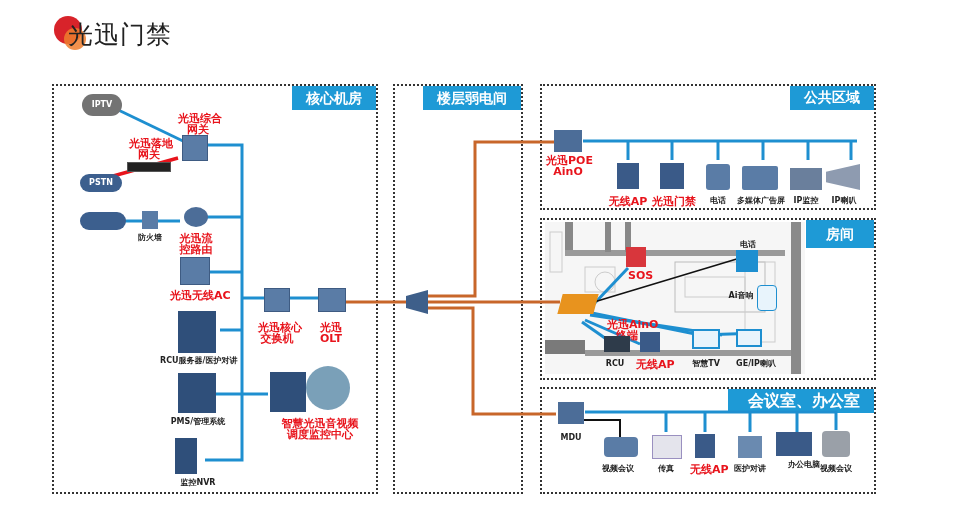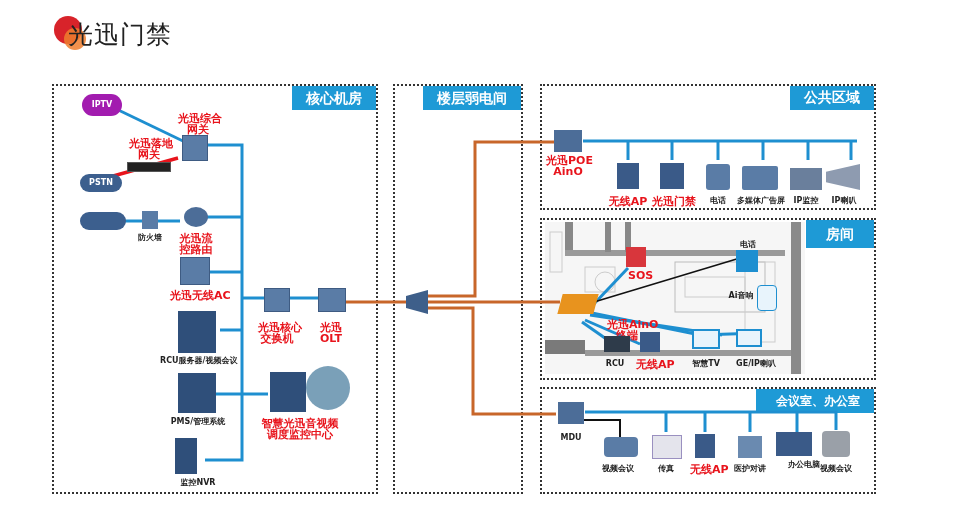--- a/index.html
+++ b/index.html
@@ -50,21 +50,21 @@
     <rect x="200" y="40" width="30" height="80" fill="none" stroke="#ccc"></rect>
     <circle cx="60" cy="60" r="10" fill="none" stroke="#ccc"></circle>
     <rect x="40" y="45" width="30" height="25" fill="none" stroke="#ccc"></rect>
     <rect x="5" y="10" width="12" height="40" fill="none" stroke="#ccc"></rect>
   </svg>
 </div>
 <div class="zone" style="left:540px;top:218px;width:336px;height:162px;">
   <div class="zone-tag" style="padding:2px 20px;height:24px;line-height:24px;">房间</div>
 </div>
 <div class="zone" style="left:540px;top:387px;width:336px;height:107px;">
-  <div class="zone-tag" style="font-size:12px;padding-left:20px;">会议室、办公室</div>
+  <div class="zone-tag" style="font-size:16px;padding-left:20px;">会议室、办公室</div>
 </div>
 
 <svg class="wires" width="960" height="526">
 
   <g stroke="#1e8fd0" stroke-width="3" fill="none">
     <path d="M110 106 L185 142"></path>
     <path d="M205 145 L242 145 L242 460 L205 460"></path>
     <path d="M116 221 L180 221"></path>
     <path d="M207 217 L242 217"></path>
     <path d="M210 272 L242 272"></path>
@@ -89,52 +89,52 @@
   <path d="M583 420 L620 420 L620 440" stroke="#111" stroke-width="2" fill="none"></path>
 
   <g stroke="#c8662a" stroke-width="3" fill="none">
     <path d="M344 302 L408 302"></path>
     <path d="M428 296 L475 296 L475 142 L555 142"></path>
     <path d="M428 302 L560 302"></path>
     <path d="M428 308 L473 308 L473 414 L556 414"></path>
   </g>
 </svg>
 
-<div class="dev" style="left:82px;top:94px;width:40px;height:22px;border-radius:12px;background:#a21caf;">
+<div class="dev" style="left:82px;top:94px;width:40px;height:22px;border-radius:12px;background:#737373;">
   <div class="lbl" style="left:0;width:40px;top:6px;color:#fff;">IPTV</div>
 </div>
 <div class="dev" style="left:80px;top:174px;width:42px;height:18px;border-radius:10px;background:#3c5f8e;">
   <div class="lbl" style="left:0;width:42px;top:4px;color:#fff;">PSTN</div>
 </div>
 <div class="dev" style="left:80px;top:212px;width:46px;height:18px;border-radius:10px;background:#3c5f8e;">
   <div class="lbl" style="left:0;width:46px;top:20px;color:#fff;">Internet</div>
 </div>
 <div class="dev" style="left:182px;top:135px;width:24px;height:24px;background:#5a7ca6;border:1px solid #3e5b82;"></div>
 <div class="lbl red" style="left:178px;top:113px;width:40px;">光迅综合<br>网关</div>
 <div class="dev" style="left:127px;top:162px;width:42px;height:8px;background:#222;border:1px solid #555;"></div>
 <div class="lbl red" style="left:129px;top:138px;width:40px;">光迅落地<br>网关</div>
 <div class="dev" style="left:142px;top:211px;width:16px;height:18px;background:#5a7ca6;"></div>
 <div class="lbl" style="left:136px;top:233px;width:28px;">防火墙</div>
 <div class="dev" style="left:184px;top:207px;width:24px;height:20px;border-radius:50%;background:#4c6d98;"></div>
 <div class="lbl red" style="left:178px;top:233px;width:36px;">光迅流<br>控路由</div>
 <div class="dev" style="left:180px;top:257px;width:28px;height:26px;background:#5a7ca6;border:1px solid #3e5b82;"></div>
 <div class="lbl red" style="left:170px;top:290px;width:56px;">光迅无线AC</div>
 <div class="dev" style="left:178px;top:311px;width:38px;height:42px;background:#2f4f7a;"></div>
-<div class="lbl" style="left:160px;top:356px;width:74px;">RCU服务器/视频会议</div>
+<div class="lbl" style="left:160px;top:356px;width:74px;">RCU服务器/医护对讲</div>
 <div class="dev" style="left:178px;top:373px;width:38px;height:40px;background:#2f4f7a;"></div>
 <div class="lbl" style="left:164px;top:417px;width:68px;">PMS/管理系统</div>
 <div class="dev" style="left:175px;top:438px;width:22px;height:36px;background:#2f4f7a;"></div>
 <div class="lbl" style="left:168px;top:478px;width:40px;margin-left:10px;">监控NVR</div>
 <div class="dev" style="left:264px;top:288px;width:24px;height:22px;background:#5a7ca6;border:1px solid #3e5b82;"></div>
 <div class="lbl red" style="left:258px;top:322px;width:38px;">光迅核心<br>交换机</div>
 <div class="dev" style="left:318px;top:288px;width:26px;height:22px;background:#5a7ca6;border:1px solid #3e5b82;"></div>
 <div class="lbl red" style="left:316px;top:322px;width:30px;">光迅<br>OLT</div>
 <div class="dev" style="left:270px;top:372px;width:36px;height:40px;background:#2f4f7a;"></div>
 <div class="dev" style="left:306px;top:366px;width:44px;height:44px;border-radius:50%;background:#7aa0b8;"></div>
-<div class="lbl red" style="left:260px;top:418px;width:80px;">智慧光迅音视频<br>调度监控中心</div>
+<div class="lbl red" style="left:280px;top:418px;width:80px;">智慧光迅音视频<br>调度监控中心</div>
 
 <div class="dev" style="left:406px;top:290px;width:22px;height:24px;background:#3e5f8a;clip-path:polygon(0 25%,100% 0,100% 100%,0 75%);"></div>
 
 <div class="dev" style="left:554px;top:130px;width:28px;height:22px;background:#4c6d98;"></div>
 <div class="lbl red" style="left:546px;top:155px;width:44px;">光迅POE<br>AinO</div>
 <div class="dev" style="left:617px;top:163px;width:22px;height:26px;background:#3a5a88;"></div>
 <div class="lbl red" style="left:608px;top:196px;width:40px;">无线AP</div>
 <div class="dev" style="left:660px;top:163px;width:24px;height:26px;background:#3a5a88;"></div>
 <div class="lbl red" style="left:652px;top:196px;width:40px;">光迅门禁</div>
 <div class="dev" style="left:706px;top:164px;width:24px;height:26px;background:#5a7ca6;border-radius:3px;"></div>

